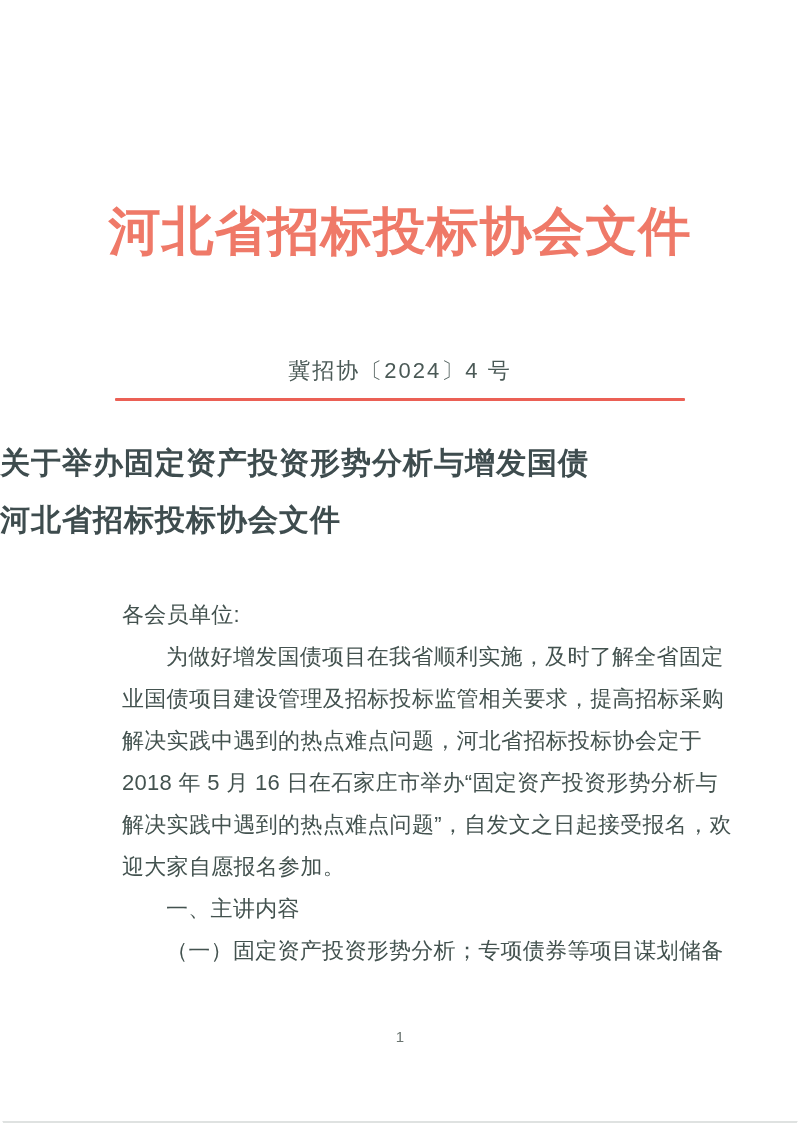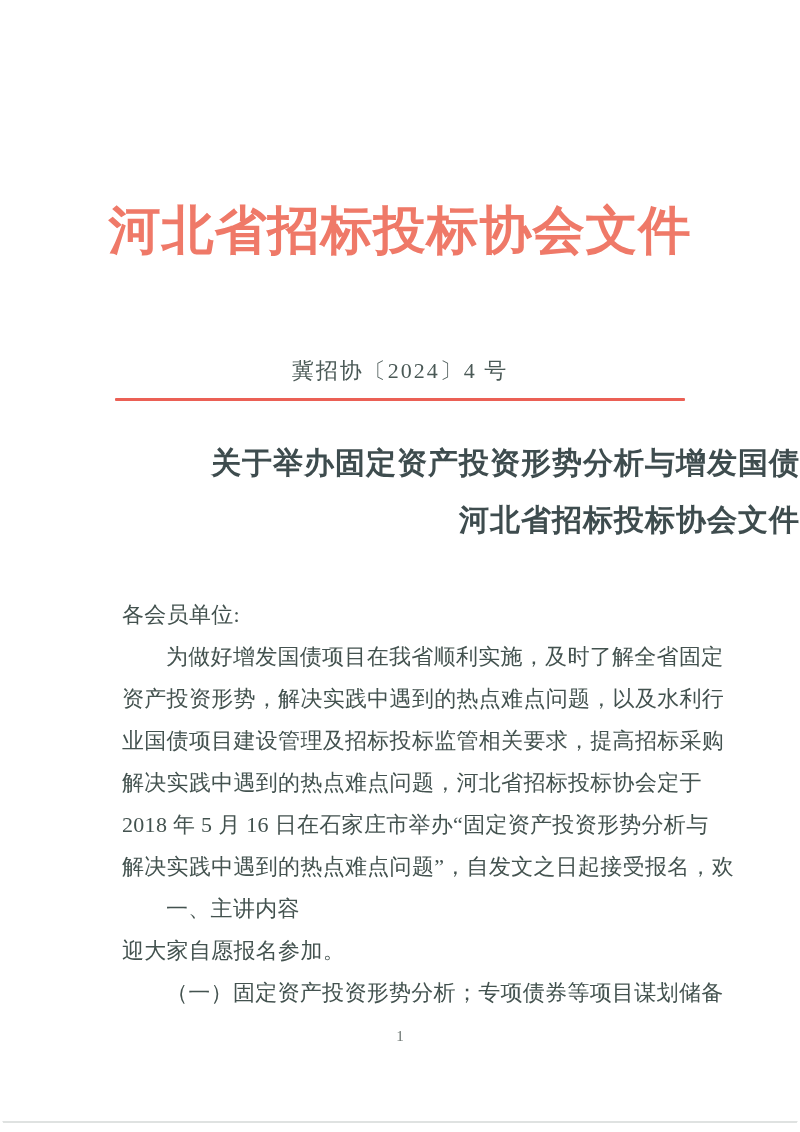--- a/index.html
+++ b/index.html
@@ -6,21 +6,21 @@
     margin: 0;
     padding: 0;
     background: #ffffff;
   }
   .doc-page {
     position: relative;
     width: 800px;
     height: 1132px;
     background: #ffffff;
     overflow: hidden;
-    font-family: Liberation Serif, serif;
+    font-family: Liberation Sans, sans-serif;
     border-radius: 20px;
   }
   .org-header {
     position: absolute;
     top: 200px;
     left: 0;
     width: 100%;
     text-align: center;
     font-size: 52px;
     line-height: 62px;
@@ -48,21 +48,21 @@
     width: 570px;
     height: 3px;
     background: #eb6055;
     border-radius: 1px;
   }
   .doc-title {
     position: absolute;
     top: 434px;
     left: 0;
     width: 100%;
-    text-align: right;
+    text-align: left;
     font-size: 30px;
     line-height: 57px;
     font-weight: bold;
     color: #3e4c4e;
     letter-spacing: 1px;
   }
   .doc-body {
     position: absolute;
     top: 594px;
     left: 122px;
@@ -108,27 +108,26 @@
   <div class="red-rule"></div>
 
   <div class="doc-title">
     <div>关于举办固定资产投资形势分析与增发国债</div>
     <div>河北省招标投标协会文件</div>
   </div>
 
   <div class="doc-body">
     <div class="line">各会员单位:</div>
     <div class="line indent">为做好增发国债项目在我省顺利实施，及时了解全省固定</div>
-    <div class="line">资产投资形势，解决实践中遇到的热点难点问题，以及水利行</div>
     <div class="line">业国债项目建设管理及招标投标监管相关要求，提高招标采购</div>
     <div class="line">解决实践中遇到的热点难点问题，河北省招标投标协会定于</div>
     <div class="line">2018 年 5 月 16 日在石家庄市举办“固定资产投资形势分析与</div>
     <div class="line">解决实践中遇到的热点难点问题”，自发文之日起接受报名，欢</div>
+    <div class="line">迎大家自愿报名参加。</div>
     <div class="line indent">一、主讲内容</div>
-    <div class="line">迎大家自愿报名参加。</div>
     <div class="line indent">（一）固定资产投资形势分析；专项债券等项目谋划储备</div>
   </div>
 
   <div class="page-number">1</div>
 
   <div class="scan-edge"></div>
 
 </div>
 
 </body></html>

